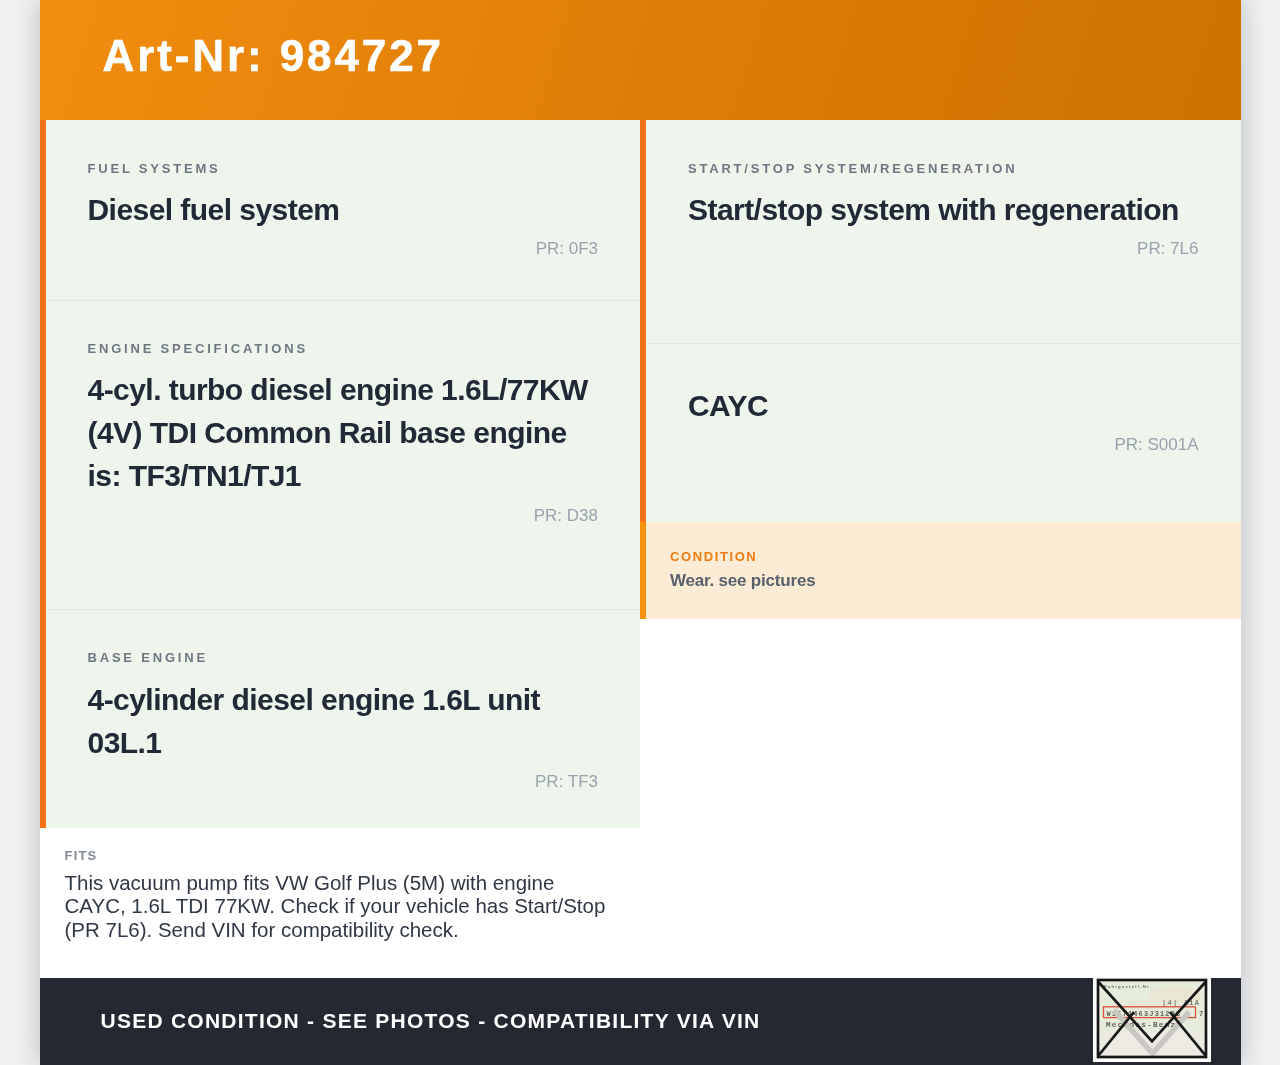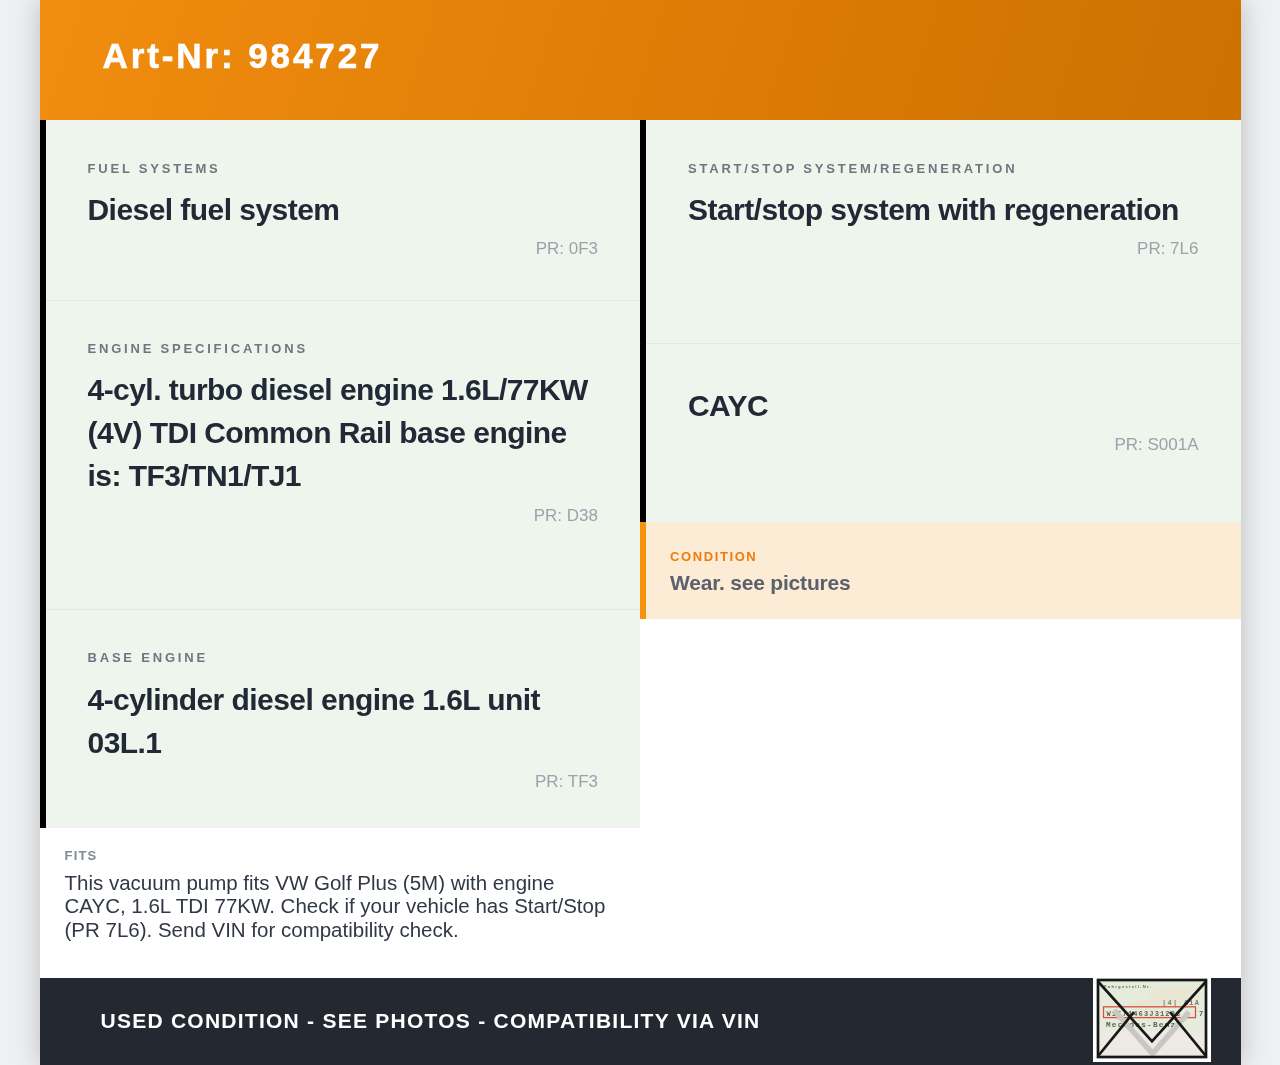--- a/index.html
+++ b/index.html
@@ -21,31 +21,31 @@
 header {
   height: 119.5px;
   background: linear-gradient(107deg, #f18d0f 0%, #dd7c06 55%, #cd7101 100%);
   display: flex;
   align-items: center;
   padding-left: 63px;
   flex: none;
 }
 header h1 {
   color: #fff;
-  font-size: 35px;
+  font-size: 44px;
   font-weight: 700;
   letter-spacing: 2.9px;
   padding-bottom: 8px;
   -webkit-text-stroke: 0.6px #ffffff;
 }
 .cols { display: flex; flex: none; height: 858.2px; background: #fff; }
 .col { width: 600.5px; display: flex; flex-direction: column; }
 .card {
   position: relative;
-  border-left: 6px solid #000000;
+  border-left: 6px solid #f97316;
   background: #edf5ed;
   padding: 41px 42px 0;
 }
 .card.sep::before {
   content: "";
   position: absolute;
   top: 0; left: 0; right: 0;
   height: 1px;
   background: #e2e9e2;
 }
@@ -73,21 +73,21 @@
 }
 .cond .label { letter-spacing: 1.6px; }
 .fits .label { letter-spacing: 1.2px; }
 .card.cond {
   border-left-color: #f6920e;
   background: #fcecd5;
   padding: 27px 24px 0;
 }
 .cond .label { color: #ee7c10; margin-bottom: 7px; }
 .cond .val {
-  font-size: 21px;
+  font-size: 17px;
   font-weight: 700;
   color: #59616c;
   letter-spacing: -0.2px;
 }
 .fits {
   background: #fff;
   padding: 20px 0 0 25px;
 }
 .fits .label { color: #818a94; margin-bottom: 7.5px; }
 .fits p {

